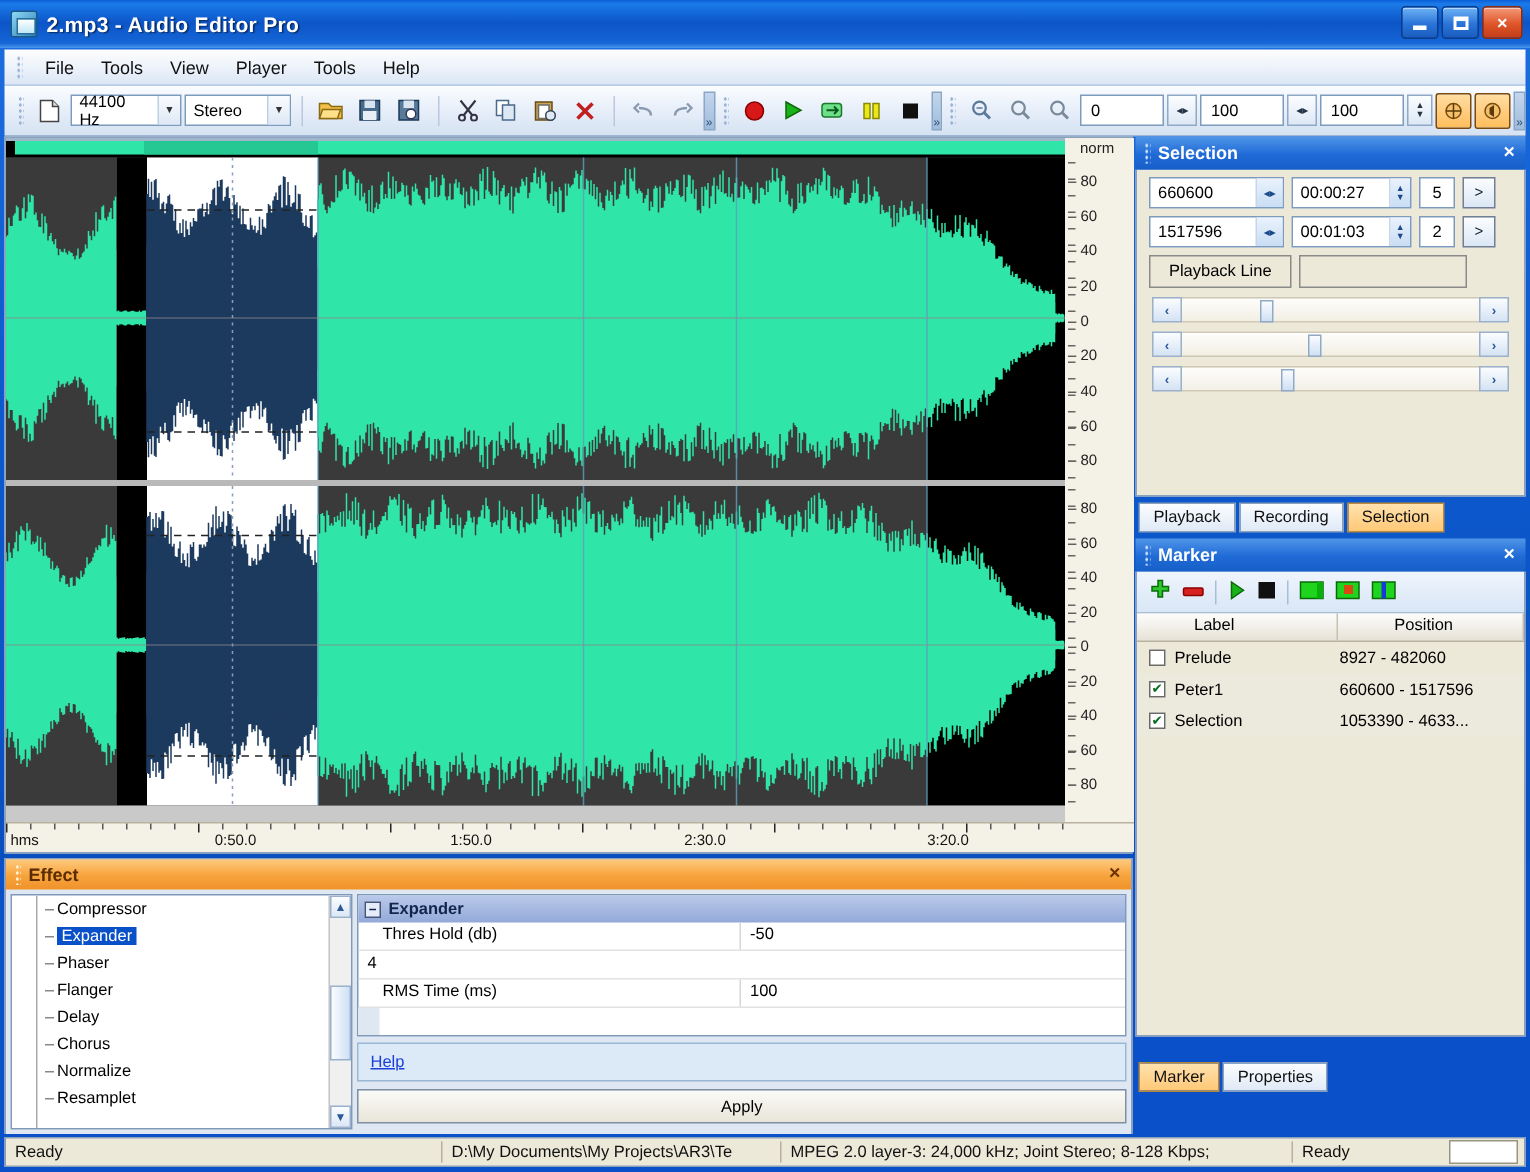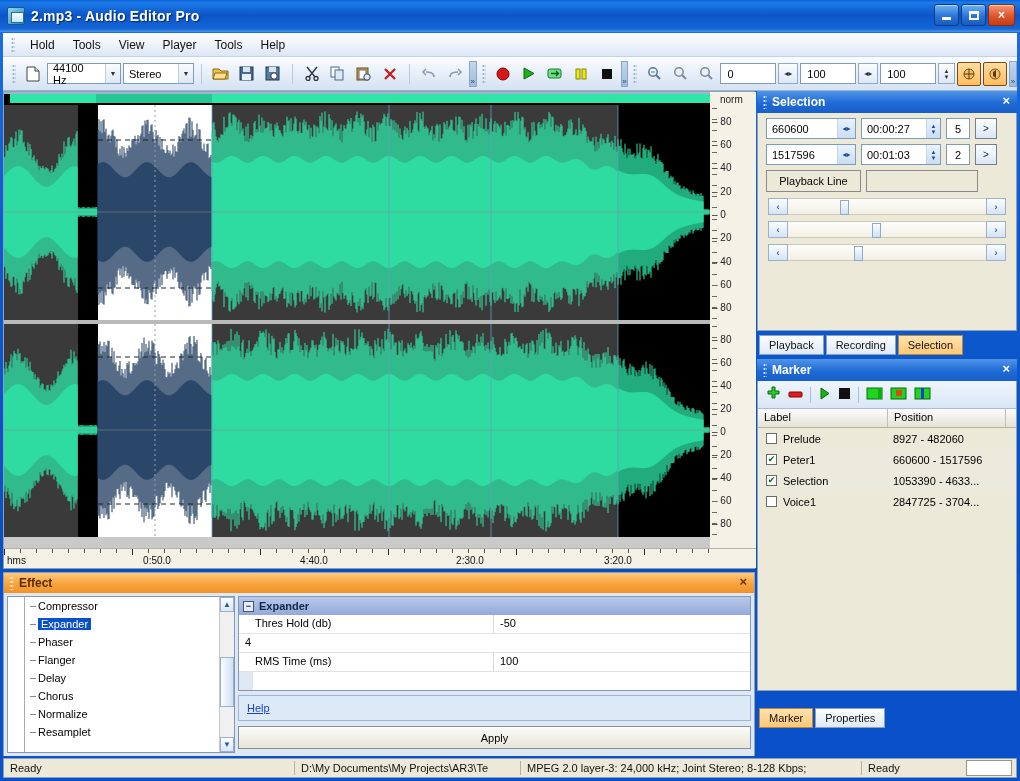--- a/index.html
+++ b/index.html
@@ -185,21 +185,21 @@
     padding:3px 9px; font-size:11px; border:1px solid #8aa0bb;
     background:linear-gradient(180deg,#fbfdff,#dfe9f6); color:#111;
   }
   .tab.active{ background:linear-gradient(180deg,#ffe2ae,#ffc877); border-color:#b8893c; }
 
   .mk-toolbar{ height:28px; display:flex;align-items:center;gap:7px; padding:0 8px;
     background:linear-gradient(180deg,#eff5fd,#d9e6f6); border-bottom:1px solid #a8bdd6;}
   .mk-sep{width:1px;height:16px;background:#a8bdd6;}
   .mk-hdr{ display:flex; height:19px; background:linear-gradient(180deg,#fdfdfd,#e6e2d6);
     border-bottom:1px solid #b8b1a0; font-size:11px; }
-  .mk-hdr div{ padding:2px 6px; border-right:1px solid #c6c0b0; }
+  .mk-hdr div{ padding:2px 6px; border-right:1px solid #c6c0b0;margin-left:32px; }
   .mk-row{ display:flex; height:21px; align-items:center; font-size:11px; }
   .mk-row.sel{ background:#ece9dd; }
   .cbx{ width:11px;height:11px;border:1px solid #6a6a6a;background:#fff;
     margin:0 6px 0 8px; display:flex;align-items:center;justify-content:center;
     font-size:9px;color:#0a6b1f;line-height:9px;}
 
   
   .effect{
     position:absolute; left:3px; top:572px; width:752px; height:184px;
     border:1px solid #8aa0bb; background:#ece9d8;
@@ -268,21 +268,21 @@
         </div>
       <div class="win-btn">
           <span class="mx"></span>
         </div>
       <div class="win-btn close">×</div>
     </div>
   </div>
 
   <div class="menubar">
     <div class="grip"></div>
-    <div class="menu-item">Hold</div>
+    <div class="menu-item">File</div>
     <div class="menu-item">Tools</div>
     <div class="menu-item">View</div>
     <div class="menu-item">Player</div>
     <div class="menu-item">Tools</div>
     <div class="menu-item">Help</div>
   </div>
 
   <div class="toolbar">
     <div class="tb-dots"></div>
     <div class="tb-btn">
@@ -598,23 +598,23 @@
           <div class="tk" style="left:608px"></div>
           <div class="tk" style="left:624px"></div>
           <div class="tk maj" style="left:640px"></div>
           <div class="tk" style="left:656px"></div>
           <div class="tk" style="left:672px"></div>
           <div class="tk" style="left:688px"></div>
           <div class="tk" style="left:704px"></div>
         </div>
       <div class="hms">hms</div>
       <div class="lbl" style="left:153px">0:50.0</div>
-      <div class="lbl" style="left:310px">4:40.0</div>
+      <div class="lbl" style="left:310px">1:50.0</div>
       <div class="lbl" style="left:466px">2:30.0</div>
-      <div class="lbl" style="left:614px">3:20.0</div>
+      <div class="lbl" style="left:628px">3:20.0</div>
     </div>
   </div>
 
   <div class="dock">
 
     <div>
       <div class="panel-hdr">
         <div class="pgrip"></div>
         <span>Selection</span>
         <span class="pclose">×</span>
@@ -747,25 +747,20 @@
             <div class="mk-row sel">
               <span class="cbx">✔</span>
               <span style="width:110px">Peter1</span>
               <span>660600 - 1517596</span>
             </div>
             <div class="mk-row sel">
               <span class="cbx">✔</span>
               <span style="width:110px">Selection</span>
               <span>1053390 - 4633...</span>
             </div>
-            <div class="mk-row">
-              <span class="cbx"></span>
-              <span style="width:110px">Voice1</span>
-              <span>2847725 - 3704...</span>
-            </div>
           </div>
       </div>
     </div>
 
     <div class="tabs" style="position:absolute;left:0;bottom:28px">
       <div class="tab active">Marker</div>
       <div class="tab">Properties</div>
     </div>
   </div>
 

